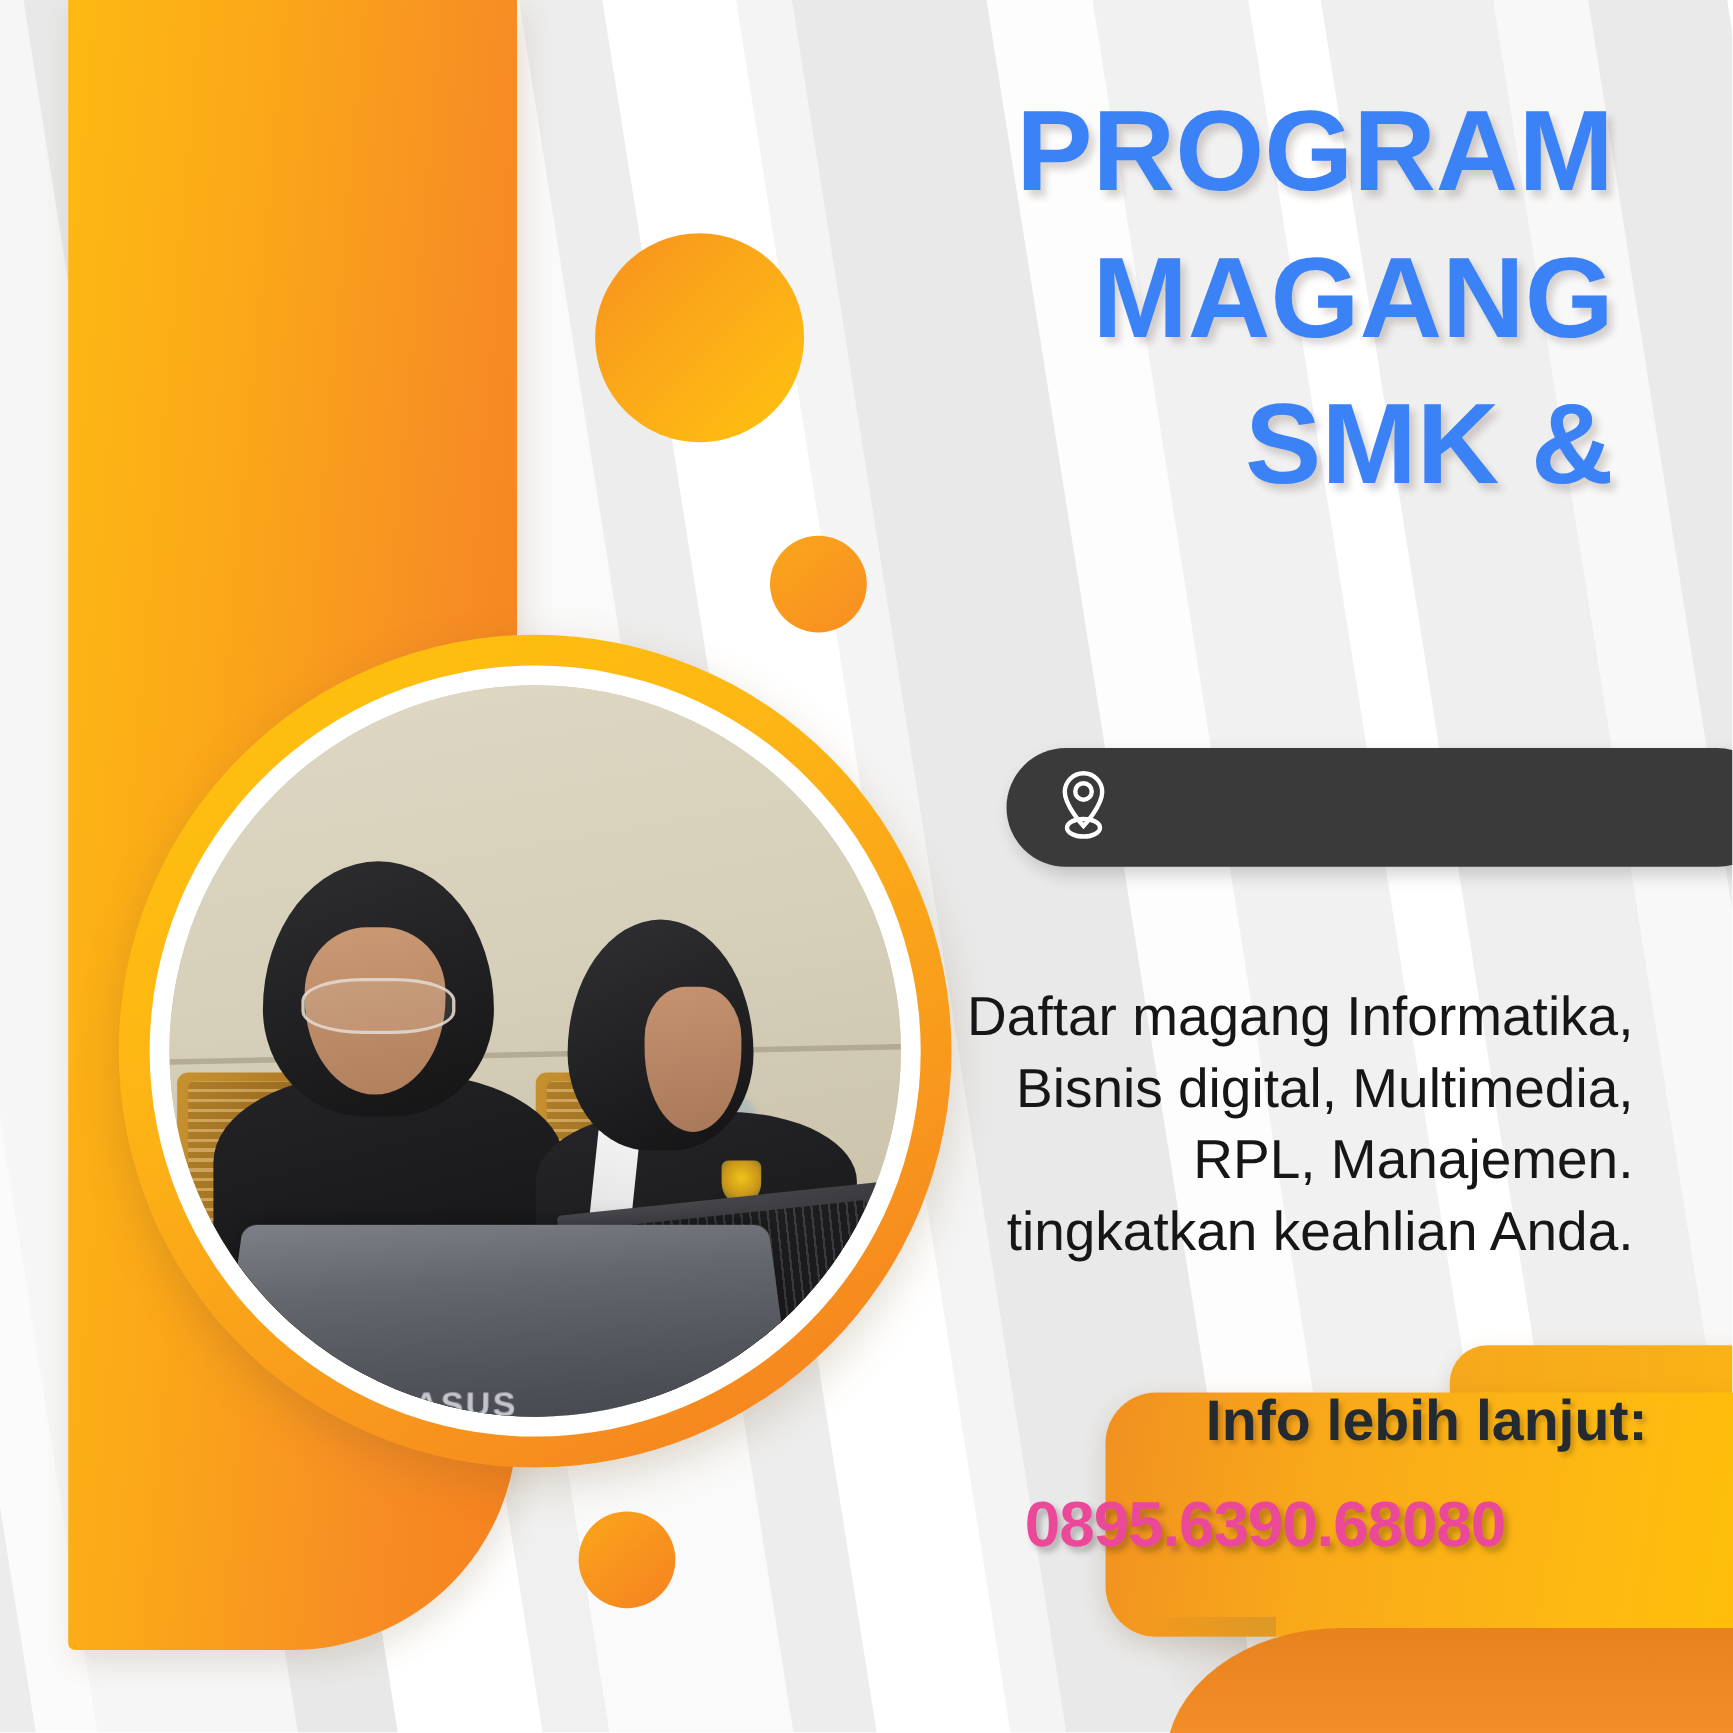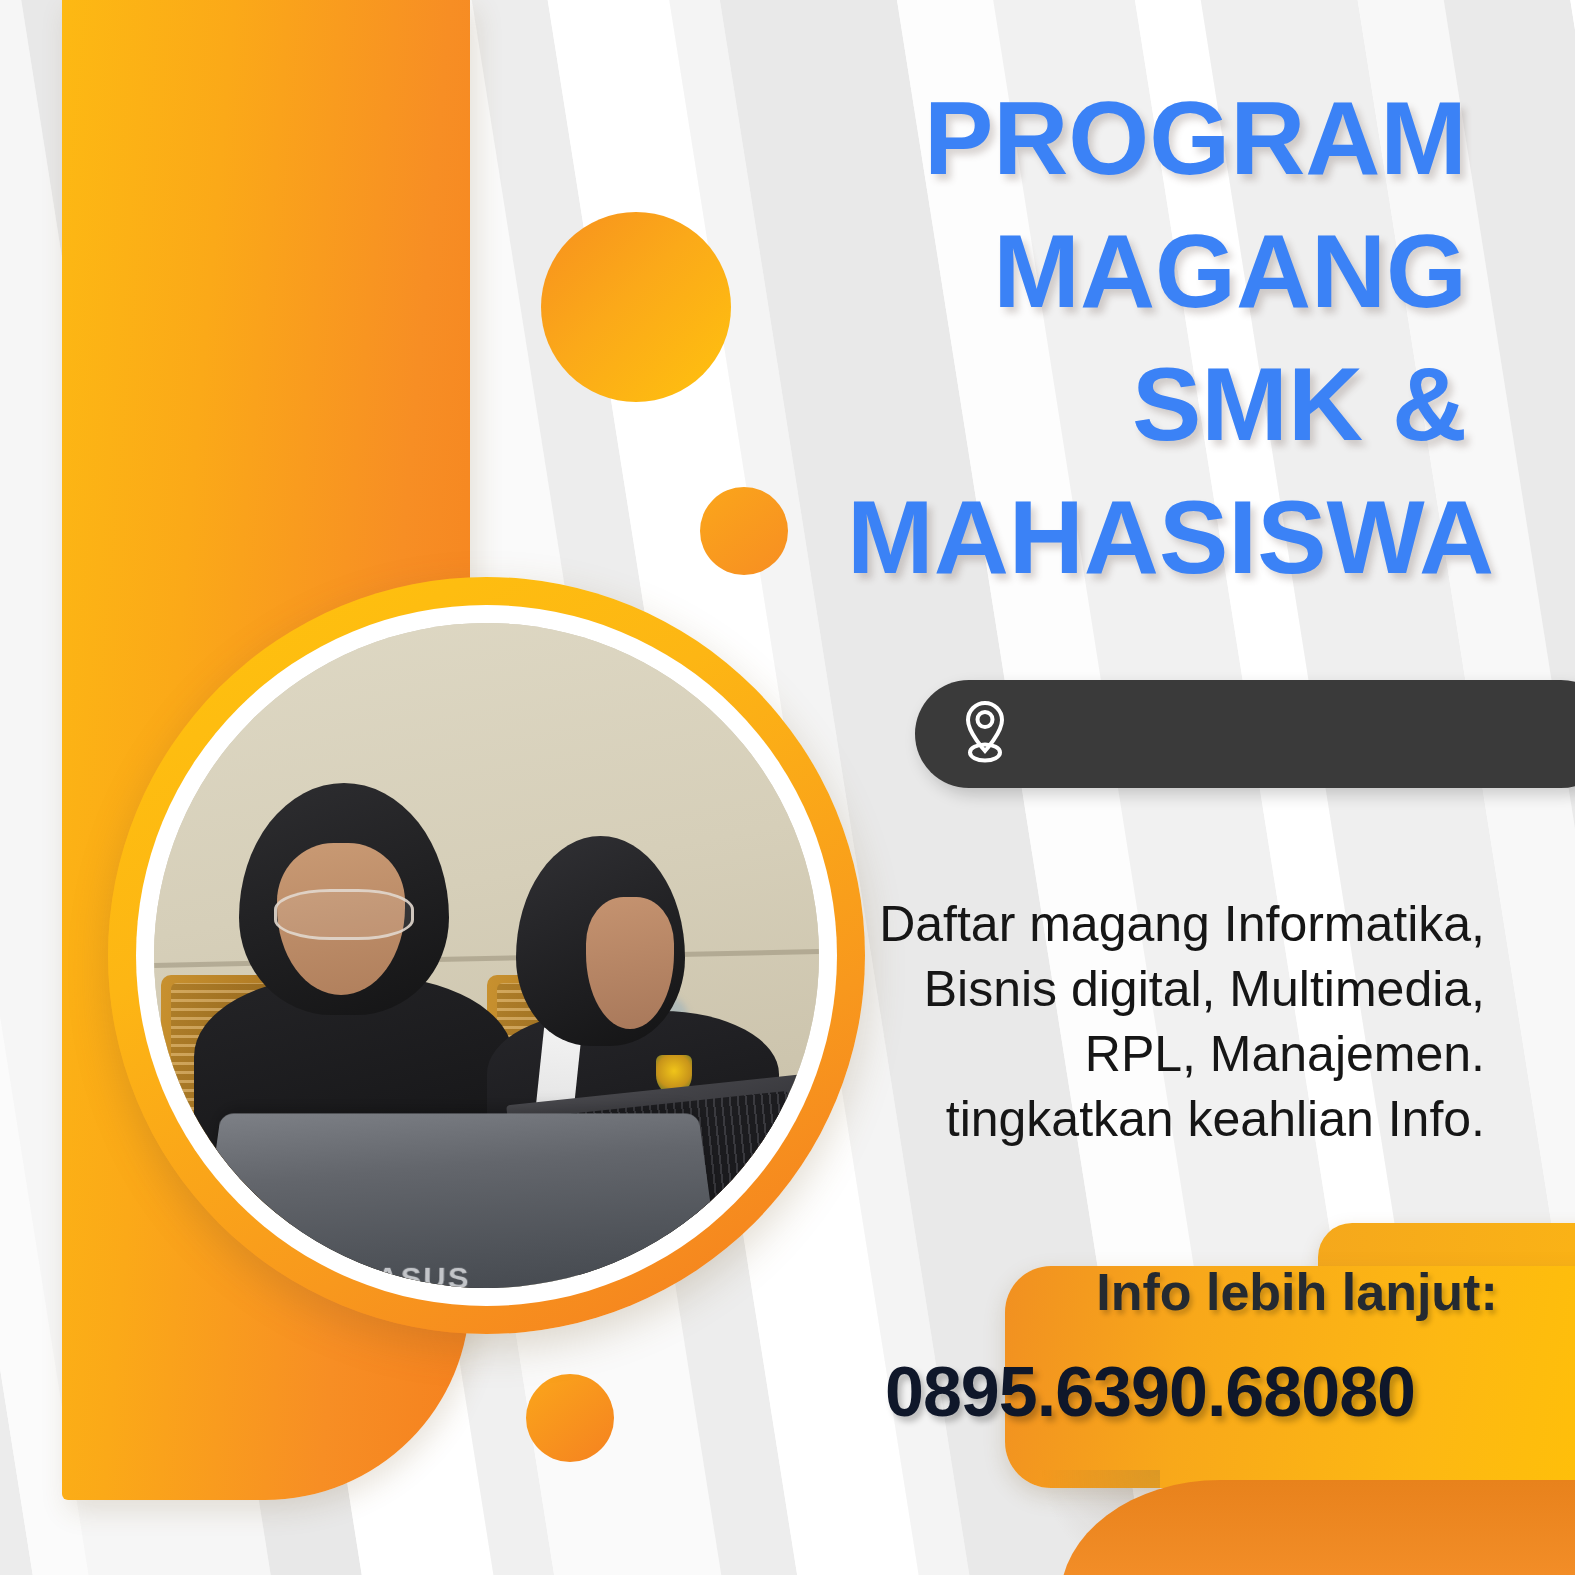--- a/index.html
+++ b/index.html
@@ -280,22 +280,22 @@
     color: #242A31;
     font-size: 52px;
     font-weight: bold;
     text-shadow: 3px 4px 5px rgba(0,0,0,0.20);
   }
   .banner-phone {
     position: absolute;
     left: 740px; top: 1352px;
     width: 820px;
     text-align: center;
-    color: #0f172a;
-    font-size: 70px;
+    color: #ec4899;
+    font-size: 58px;
     font-weight: bold;
     letter-spacing: -1px;
     text-shadow: 4px 5px 6px rgba(0,0,0,0.25);
   }
   .bottom-wedge {
     position: absolute;
     left: 1060px; top: 1480px;
     width: 700px; height: 120px;
     background: linear-gradient(180deg,#E8821C 0%, #F5902A 100%);
     border-top-left-radius: 160px 120px;
@@ -373,38 +373,37 @@
           <div class="laptop-logo">ASUS</div>
         </div>
       </div>
     </div>
   </div>
 
   <div class="headline">
     <span class="hl-line">PROGRAM</span>
     <span class="hl-line">MAGANG</span>
     <span class="hl-line">SMK &amp;</span>
-    <span class="hl-line">MAHASISWA</span>
   </div>
 
   <div class="badge">
     <span class="badge-pin">
       <svg width="52" height="66" viewBox="0 0 52 66" fill="none" xmlns="http://www.w3.org/2000/svg">
         <path d="M26 4C16.6 4 9 11.6 9 21c0 12.5 17 31 17 31s17-18.5 17-31c0-9.4-7.6-17-17-17z" stroke="#ffffff" stroke-width="4" fill="none"></path>
         <circle cx="26" cy="20.5" r="7.5" stroke="#ffffff" stroke-width="4" fill="none"></circle>
         <ellipse cx="26" cy="53.5" rx="15" ry="8" stroke="#ffffff" stroke-width="4" fill="none"></ellipse>
       </svg>
     </span>
   </div>
 
   <div class="body-text">
     <span>Daftar magang Informatika,</span>
     <span>Bisnis digital, Multimedia,</span>
     <span>RPL, Manajemen.</span>
-    <span>tingkatkan keahlian Info.</span>
+    <span>tingkatkan keahlian Anda.</span>
   </div>
 
   <div class="banner-step"></div>
   <div class="banner-main"></div>
   <div class="banner-info">Info lebih lanjut:</div>
   <div class="banner-phone">0895.6390.68080</div>
   <div class="bottom-wedge-shadow"></div>
   <div class="bottom-wedge"></div>
 
 </div>

